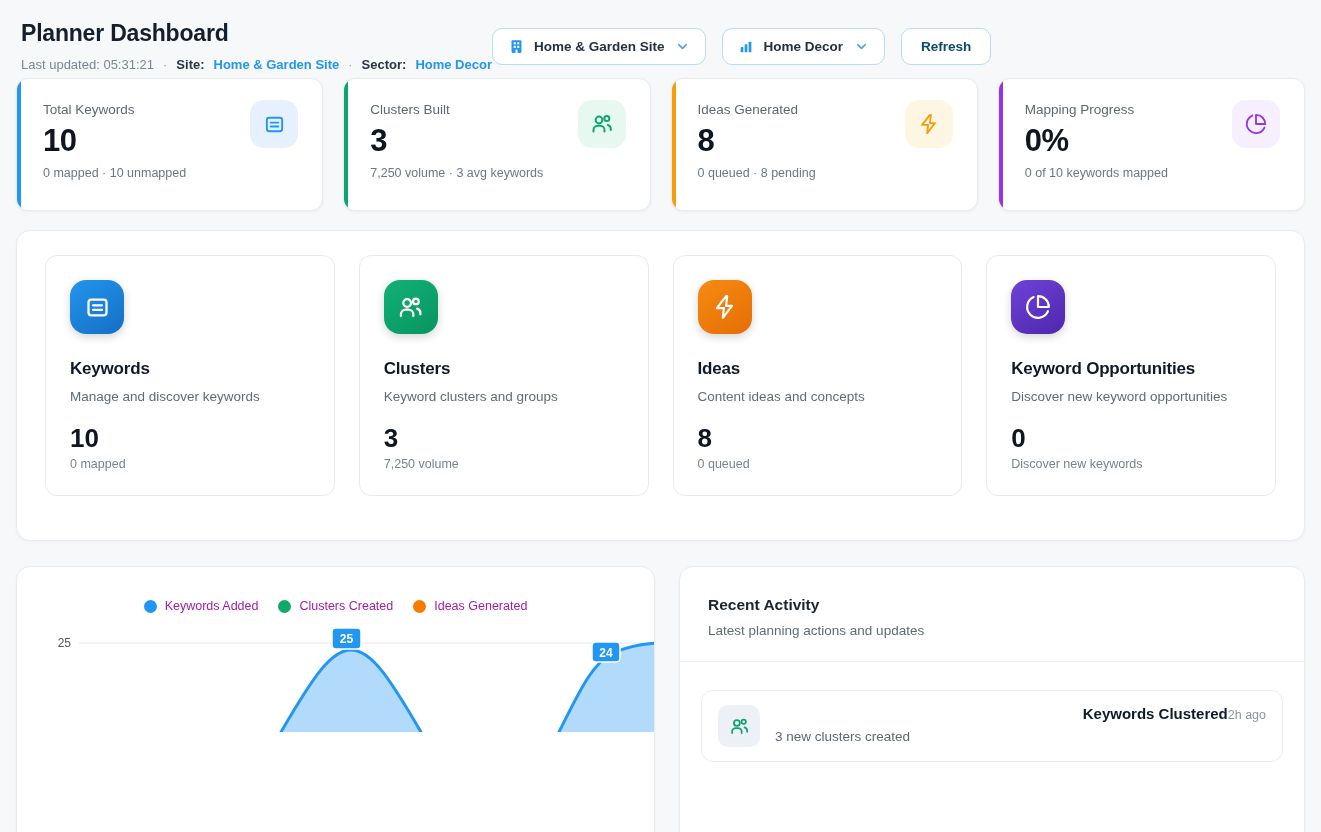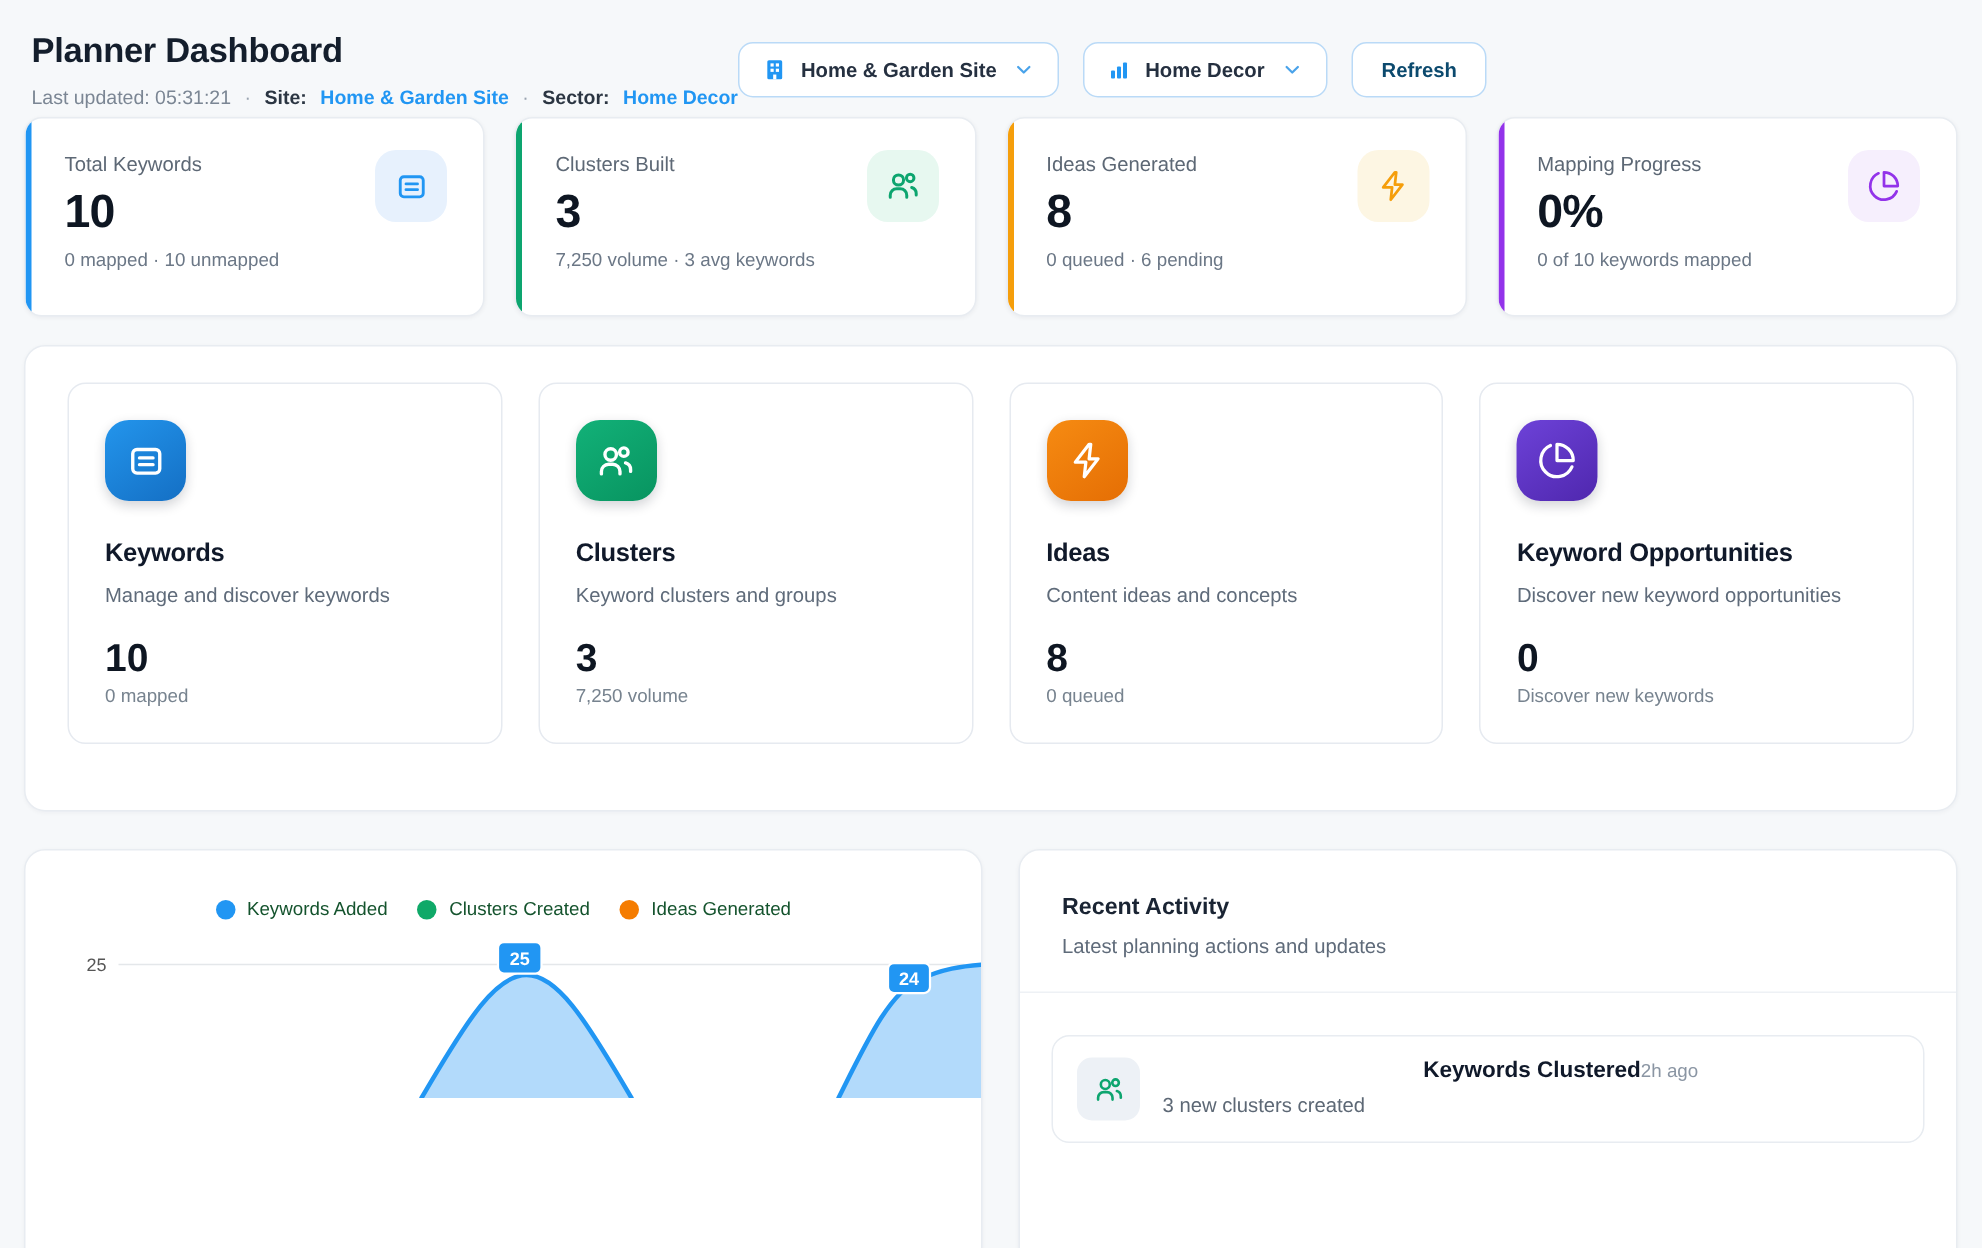--- a/index.html
+++ b/index.html
@@ -80,40 +80,40 @@
   .module-title { font-size:17px; font-weight:bold; color:#10192a; margin-top:25px; letter-spacing:-0.2px; }
   .module-desc { font-size:13.5px; color:#5f6b7a; margin-top:10px; }
   .module-value { font-size:26px; font-weight:bold; color:#0e1622; margin-top:21px; line-height:1.05; }
   .module-sub { font-size:12.5px; color:#77838f; margin-top:5px; }
 
   
   .bottom-row { display:grid; grid-template-columns:639px 626px; gap:24px; margin-top:25px; }
   .bottom-panel { height:320px; overflow:hidden; }
 
   
-  .legend { display:flex; justify-content:center; align-items:center; gap:20px; margin-top:32px; font-size:12.5px; color:#14532d; }
+  .legend { display:flex; justify-content:center; align-items:center; gap:20px; margin-top:32px; font-size:12.5px; color:#a21caf; }
   .legend-item { display:flex; align-items:center; gap:8px; cursor:pointer; }
   .dot { width:13px; height:13px; border-radius:50%; display:inline-block; }
   .d-blue { background:#2196f3; } .d-green { background:#0fa968; } .d-orange { background:#f57c00; }
   .chart-svg { display:block; margin:9px 0 0 14px; }
   .tick-text { font-size:12px; fill:#565656; font-family:"Liberation Sans",sans-serif; }
   .badge-text { font-size:12px; font-weight:bold; fill:#ffffff; font-family:"Liberation Sans",sans-serif; }
 
   
   .activity-list { padding:28px 21px 0; }
   .activity-item {
     display:flex; gap:15px; align-items:flex-start;
     border:1px solid #e8ecf1; border-radius:12px; padding:14px 16px; background:#fff;
   }
   .activity-icon-tile {
     width:42px; height:42px; border-radius:10px; background:#edf1f6; color:#0da56f;
     display:flex; align-items:center; justify-content:center; flex:0 0 auto;
   }
   .activity-body { flex:1; }
-  .activity-top { display:flex; justify-content:center; align-items:baseline;margin-left:40px; }
+  .activity-top { display:flex; justify-content:flex-end; align-items:baseline;margin-left:40px; }
   .activity-title { font-size:15px; font-weight:bold; color:#10192a; }
   .activity-time { font-size:12.5px; color:#8a95a3; }
   .activity-desc { font-size:13.5px; color:#5d6875; margin-top:7px; }
 </style>
 </head>
 <body>
 
 <div class="page">
 
   <div class="header-row">
@@ -195,21 +195,21 @@
             <circle cx="16.8" cy="6.6" r="2.5"></circle>
             <path d="M17.8 13a4.2 4.2 0 0 1 3 4v1"></path>
           </svg>
       </div>
     </article>
 
     <article class="stat-card">
       <span class="accent-bar a-amber"></span>
       <div class="stat-label">Ideas Generated</div>
       <div class="stat-value">8</div>
-      <div class="stat-sub">0 queued · 6 pending</div>
+      <div class="stat-sub">0 queued · 8 pending</div>
       <div class="stat-icon-tile t-amber">
         <svg viewBox="0 0 24 24" width="22" height="22" fill="none" stroke="currentColor" stroke-width="2" stroke-linejoin="round">
             <path d="M13 2 4.5 13H11l-1 9 8.5-11H13l1-9z"></path>
           </svg>
       </div>
     </article>
 
     <article class="stat-card">
       <span class="accent-bar a-purple"></span>
       <div class="stat-label">Mapping Progress</div>

